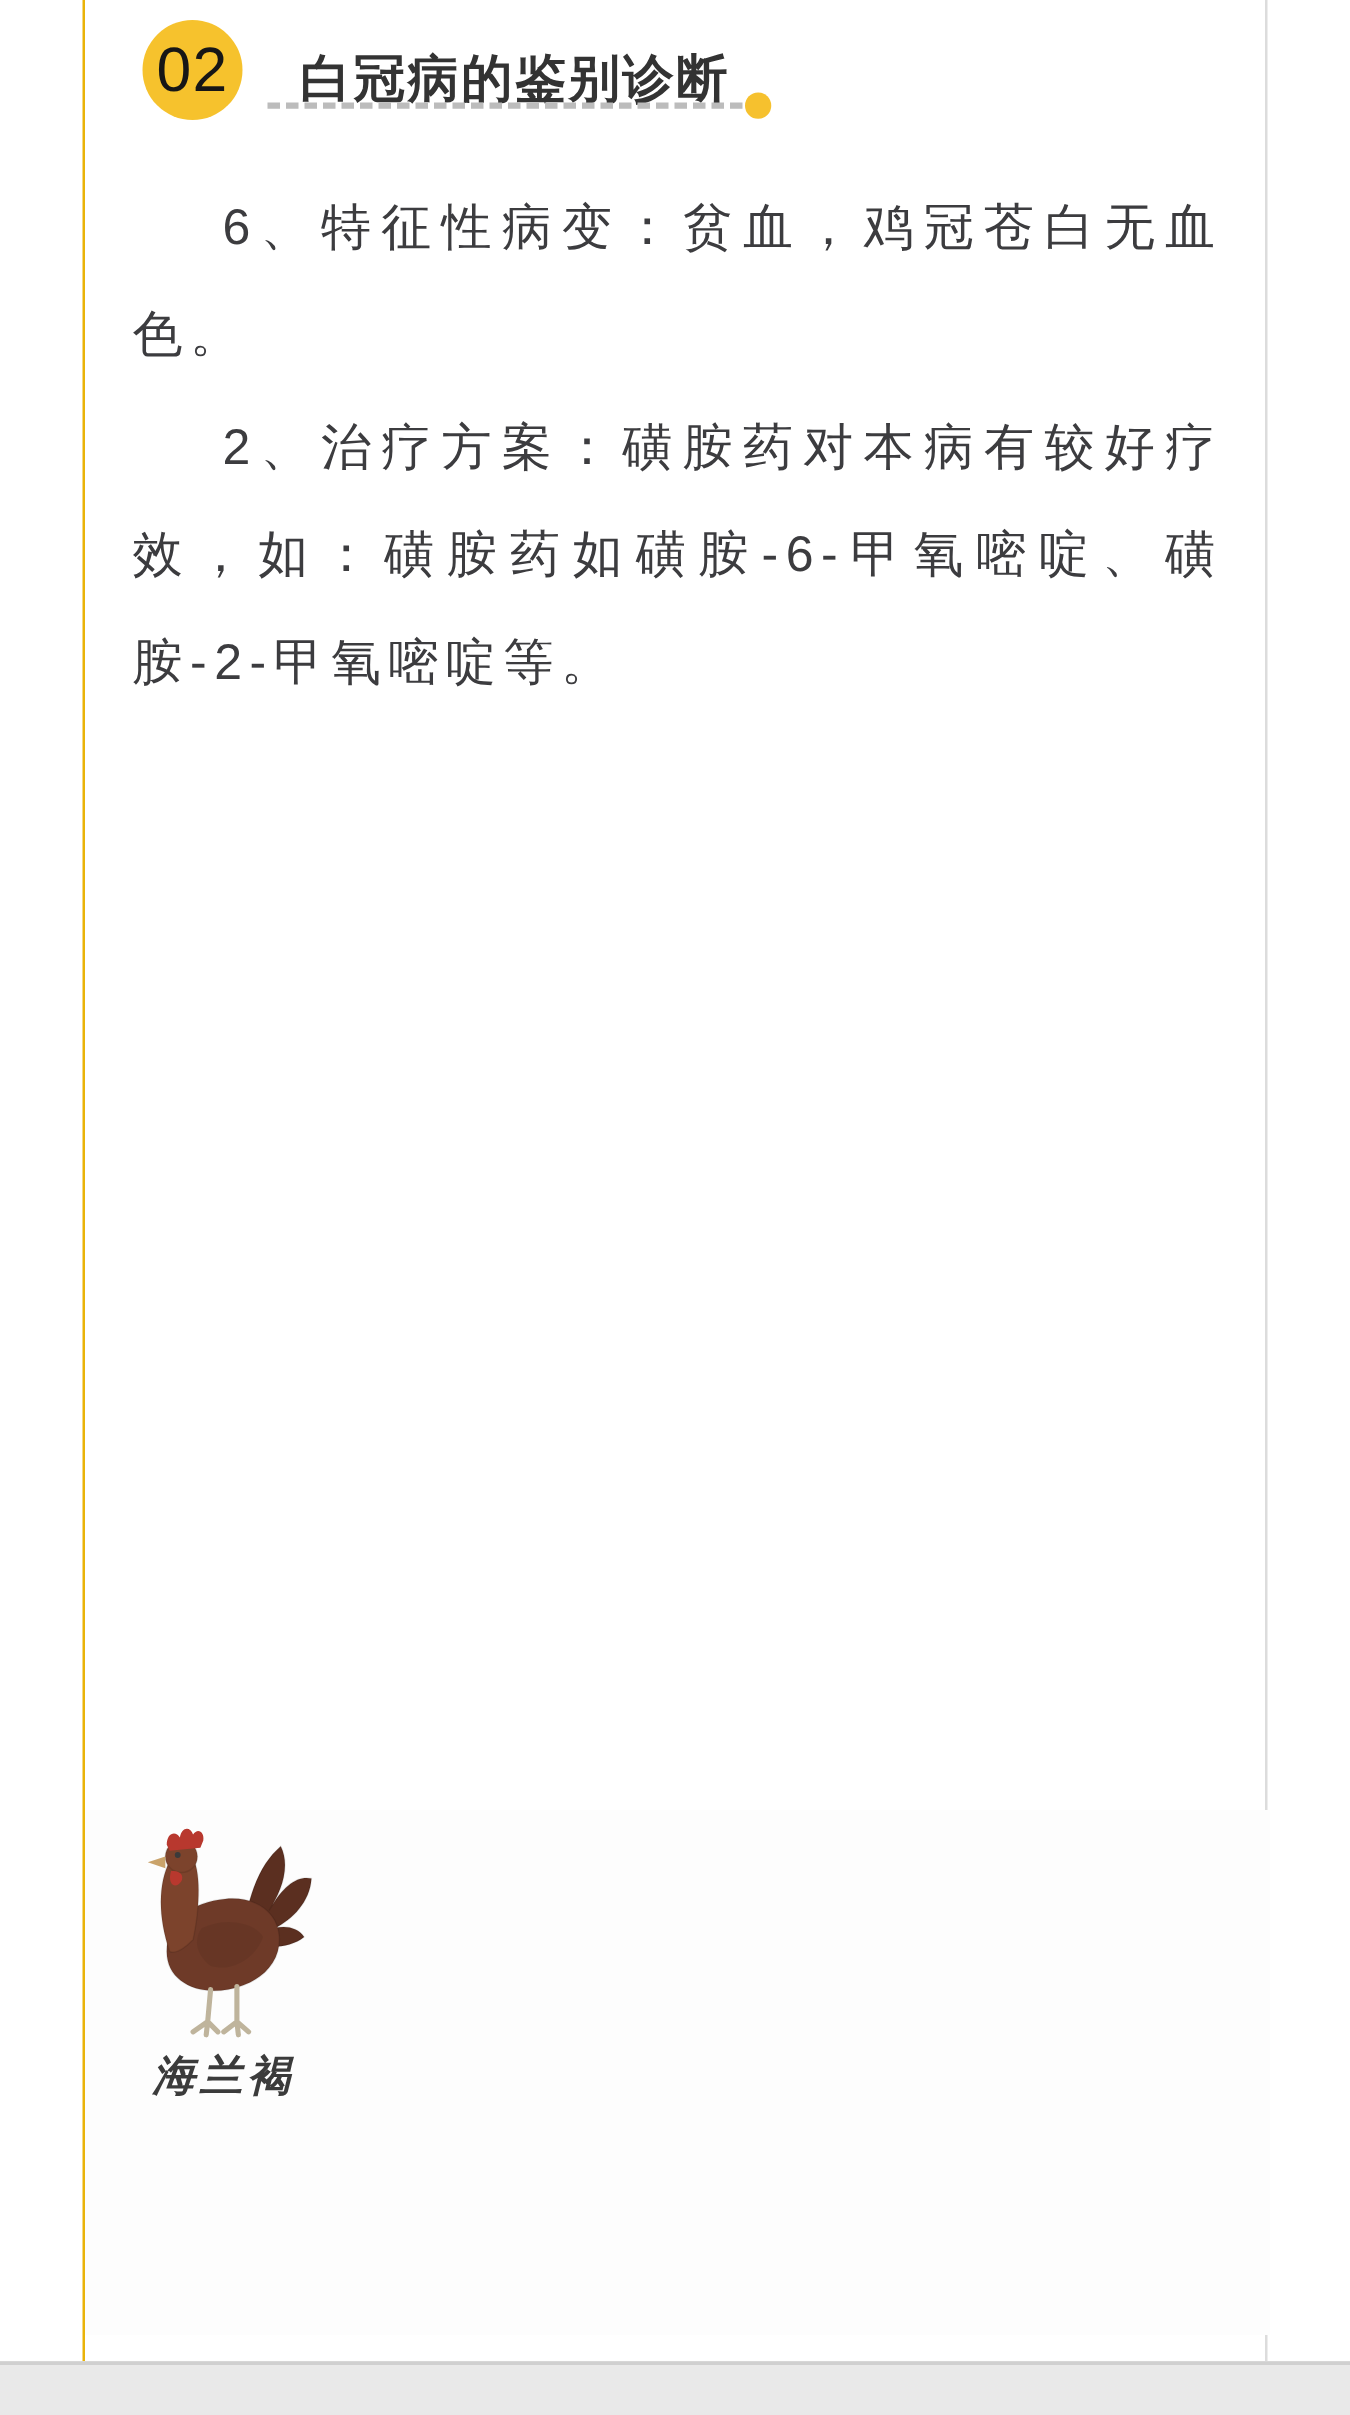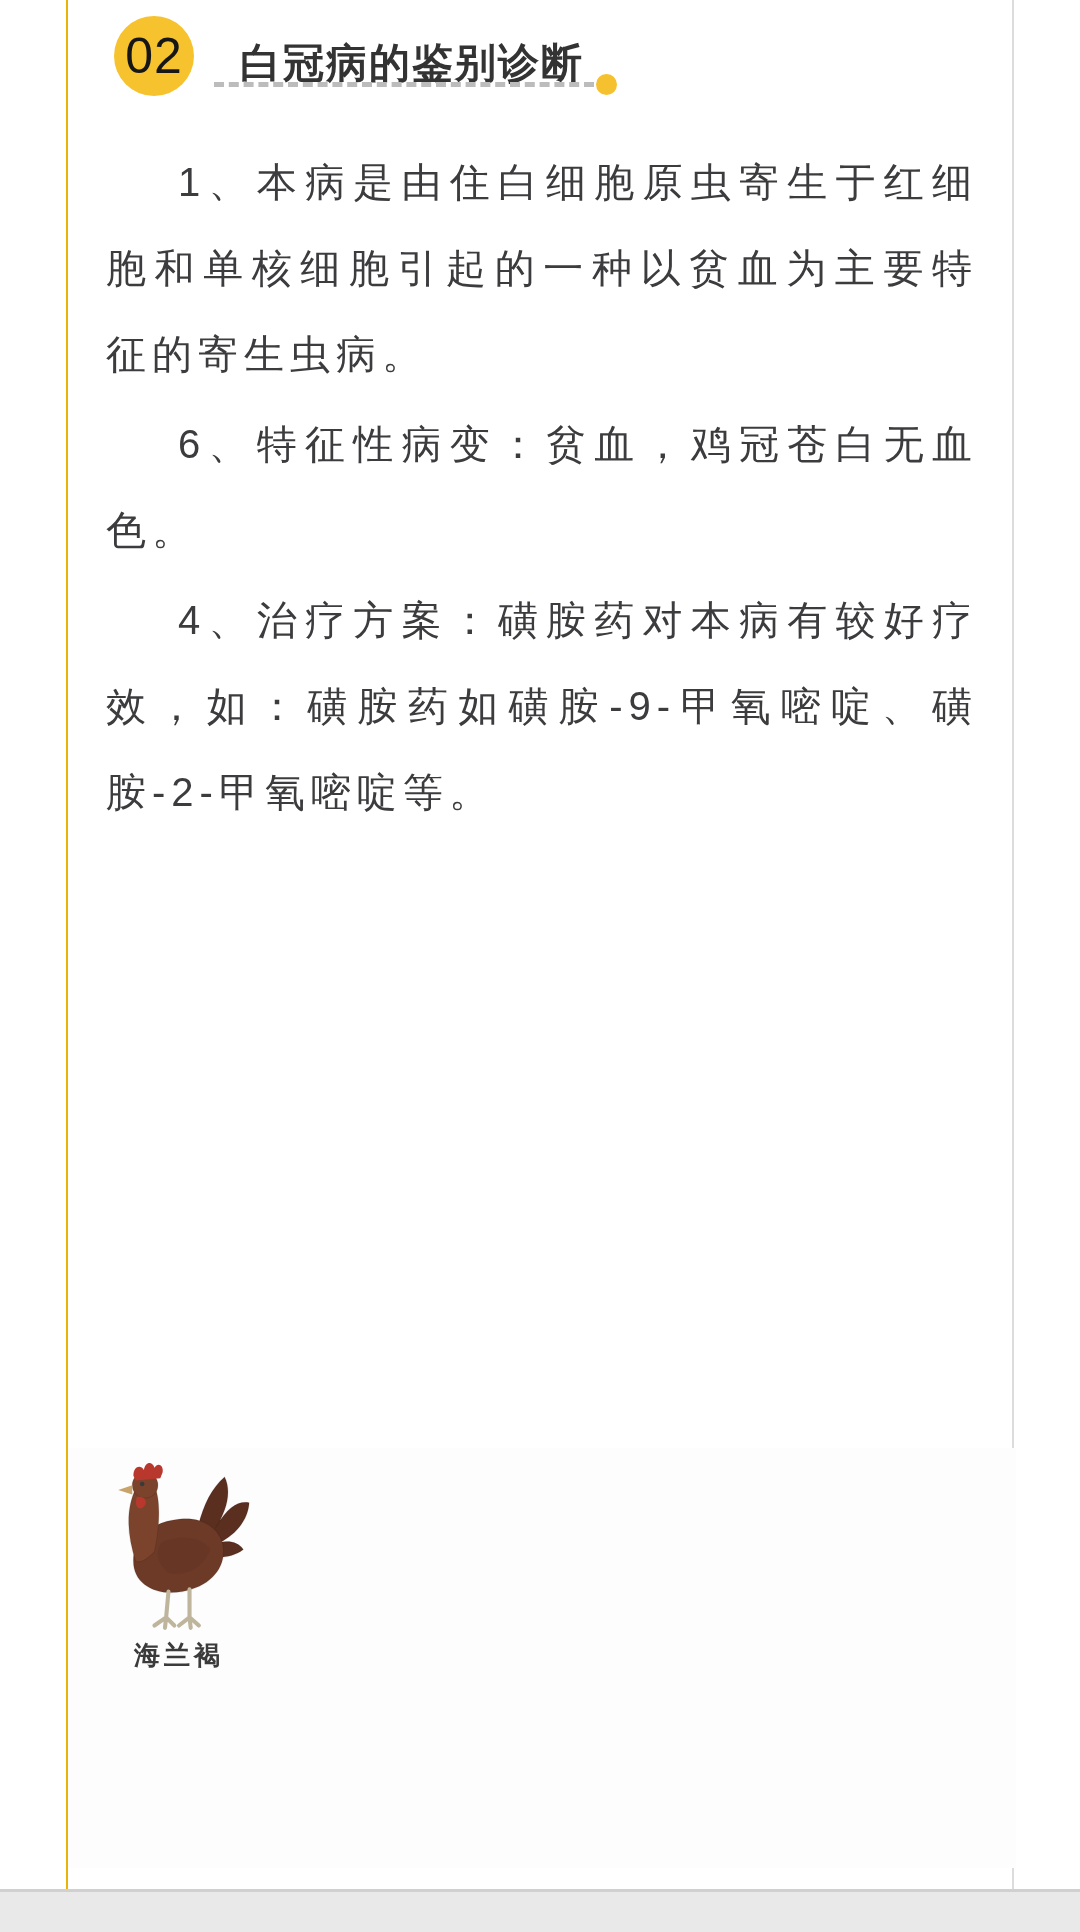--- a/index.html
+++ b/index.html
@@ -69,22 +69,23 @@
   }
   figure.hen { margin: 0; width: 162px; text-align: center; }
   .hen-svg { width: 152px; height: 176px; display: block; margin: 0 auto; }
   .hen-svg.flip { transform: scaleX(-1); }
   .hen-svg .outlined { stroke: rgba(0,0,0,0.10); stroke-width: 1; }
   .hen-svg .wing { fill: rgba(0,0,0,0.06); }
   .hen-svg .eye { fill: #3a3a3a; }
   .hen-svg .legs { fill: none; stroke-width: 3.5; stroke-linecap: round; }
   .hen-label {
     margin-top: 4px;
-    font-size: 26px; font-weight: 700; color: #3b3b3b;
+    font-size: 34px; font-weight: 700; color: #3b3b3b;
     letter-spacing: 4px;
+    font-style: italic;
   }
 
   
   .bottom-strip {
     position: absolute; left: 0; top: 1889px;
     width: 1080px; height: 43px;
     box-sizing: border-box;
     background: #e9e9e9;
     border-top: 3px solid #d0d0d0;
   }
@@ -98,23 +99,22 @@
     <div class="badge" style="background-color: rgb(246, 194, 45);">
       <span>02</span>
     </div>
 
     <h1 class="title">白冠病的鉴别诊断</h1>
 
     <div class="dash-line" style="border-top-color: rgb(188, 188, 188);"></div>
     <div class="dash-dot" style="background-color: rgb(246, 193, 46);"></div>
 
     <main class="article" style="color: rgb(60, 60, 63);">
-      <p>1、本病是由住白细胞原虫寄生于红细胞和单核细胞引起的一种以贫血为主要特征的寄生虫病。</p>
       <p>6、特征性病变：贫血，鸡冠苍白无血色。</p>
-      <p>4、治疗方案：磺胺药对本病有较好疗效，如：磺胺药如磺胺-9-甲氧嘧啶、磺胺-2-甲氧嘧啶等。</p>
+      <p>2、治疗方案：磺胺药对本病有较好疗效，如：磺胺药如磺胺-6-甲氧嘧啶、磺胺-2-甲氧嘧啶等。</p>
     </main>
 
     <div class="chicken-strip">
 
       <figure class="hen">
         <svg class="hen-svg" viewBox="0 0 130 150">
           <g class="outlined" fill="#5b2f20">
             <path d="M78,76 C82,48 90,28 104,16 C111,30 104,48 96,60 C106,42 116,36 125,38 C124,54 112,66 100,72 C108,70 116,72 120,78 C110,86 94,86 82,82 Z"></path>
           </g>
           <g class="outlined" fill="#6e3a28">

